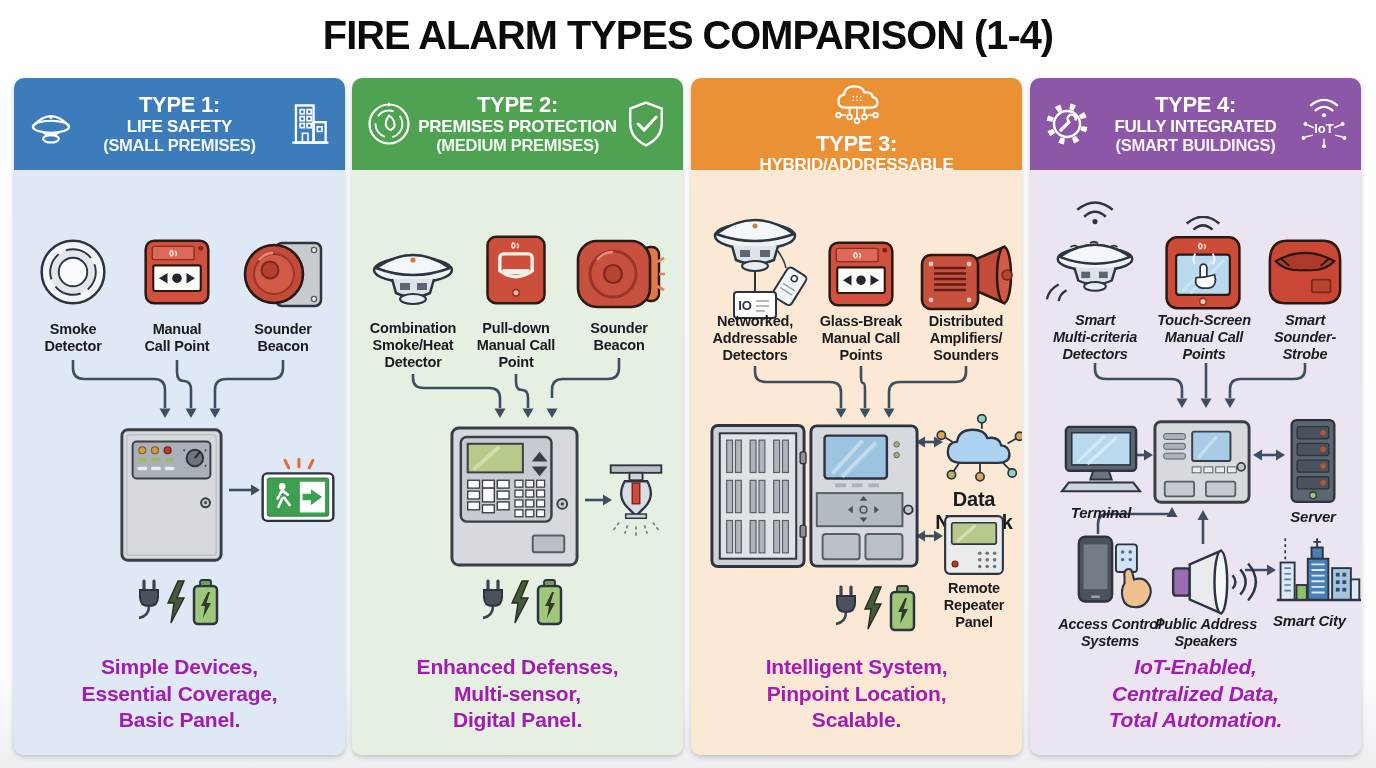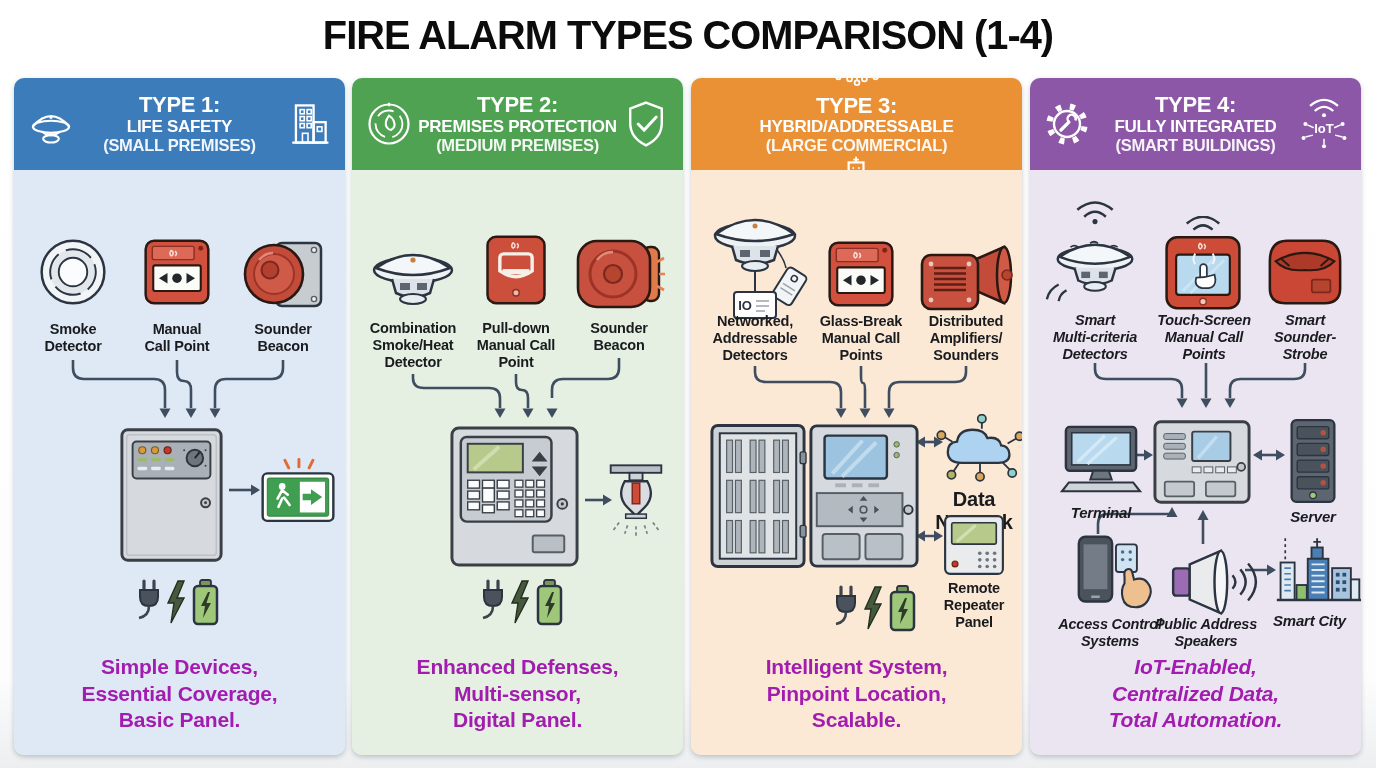--- a/index.html
+++ b/index.html
@@ -1,20 +1,20 @@
 <!DOCTYPE html>
 <html><head>
 <meta charset="utf-8">
 <style>
   html,body{margin:0;padding:0;}
   .page{position:relative;width:1376px;height:768px;background:linear-gradient(180deg,#ffffff 0%,#fdfdfd 88%,#eceef0 100%);font-family:"Liberation Sans",sans-serif;overflow:hidden;}
   .title{position:absolute;top:12px;left:0;width:100%;text-align:center;font-size:41px;font-weight:700;letter-spacing:-1px;color:#0c0c0c;transform:scaleX(.97);}
   .col{position:absolute;top:78px;width:331px;height:677px;border-radius:10px;overflow:hidden;box-shadow:0 2px 5px rgba(40,50,60,.25);}
   .col1{left:14px}.col2{left:352px}.col3{left:691px}.col4{left:1030px}
-  .hdr{height:92px;display:flex;align-items:center;justify-content:center;padding:0 10px;box-sizing:border-box;color:#fff;}
+  .hdr{height:92px;display:flex;align-items:center;justify-content:space-between;padding:0 10px;box-sizing:border-box;color:#fff;}
   .hdr-ic{flex:0 0 54px;display:flex;justify-content:center;}
   .hdr-tx{flex:1;text-align:center;line-height:1.1;letter-spacing:-.3px;}
   .hdr-tx .t1{font-size:22px;font-weight:700;}
   .hdr-tx .t2{font-size:17px;font-weight:700;}
   .hdr-tx .t3{font-size:16.5px;font-weight:700;opacity:.93;}
   .body{position:relative;height:585px;}
   .dev-icon,.node-icon,.panel-icon{position:absolute;}
   .dlabel{position:absolute;text-align:center;white-space:pre-line;font-size:14.5px;font-weight:700;line-height:1.16;color:#191b1e;letter-spacing:-.2px;}
   .wires{position:absolute;left:0;top:0;pointer-events:none;}
   .summary{position:absolute;left:0;width:100%;top:484px;text-align:center;white-space:pre-line;font-size:21px;font-weight:700;line-height:1.27;color:#a21caf;letter-spacing:-.2px;}

